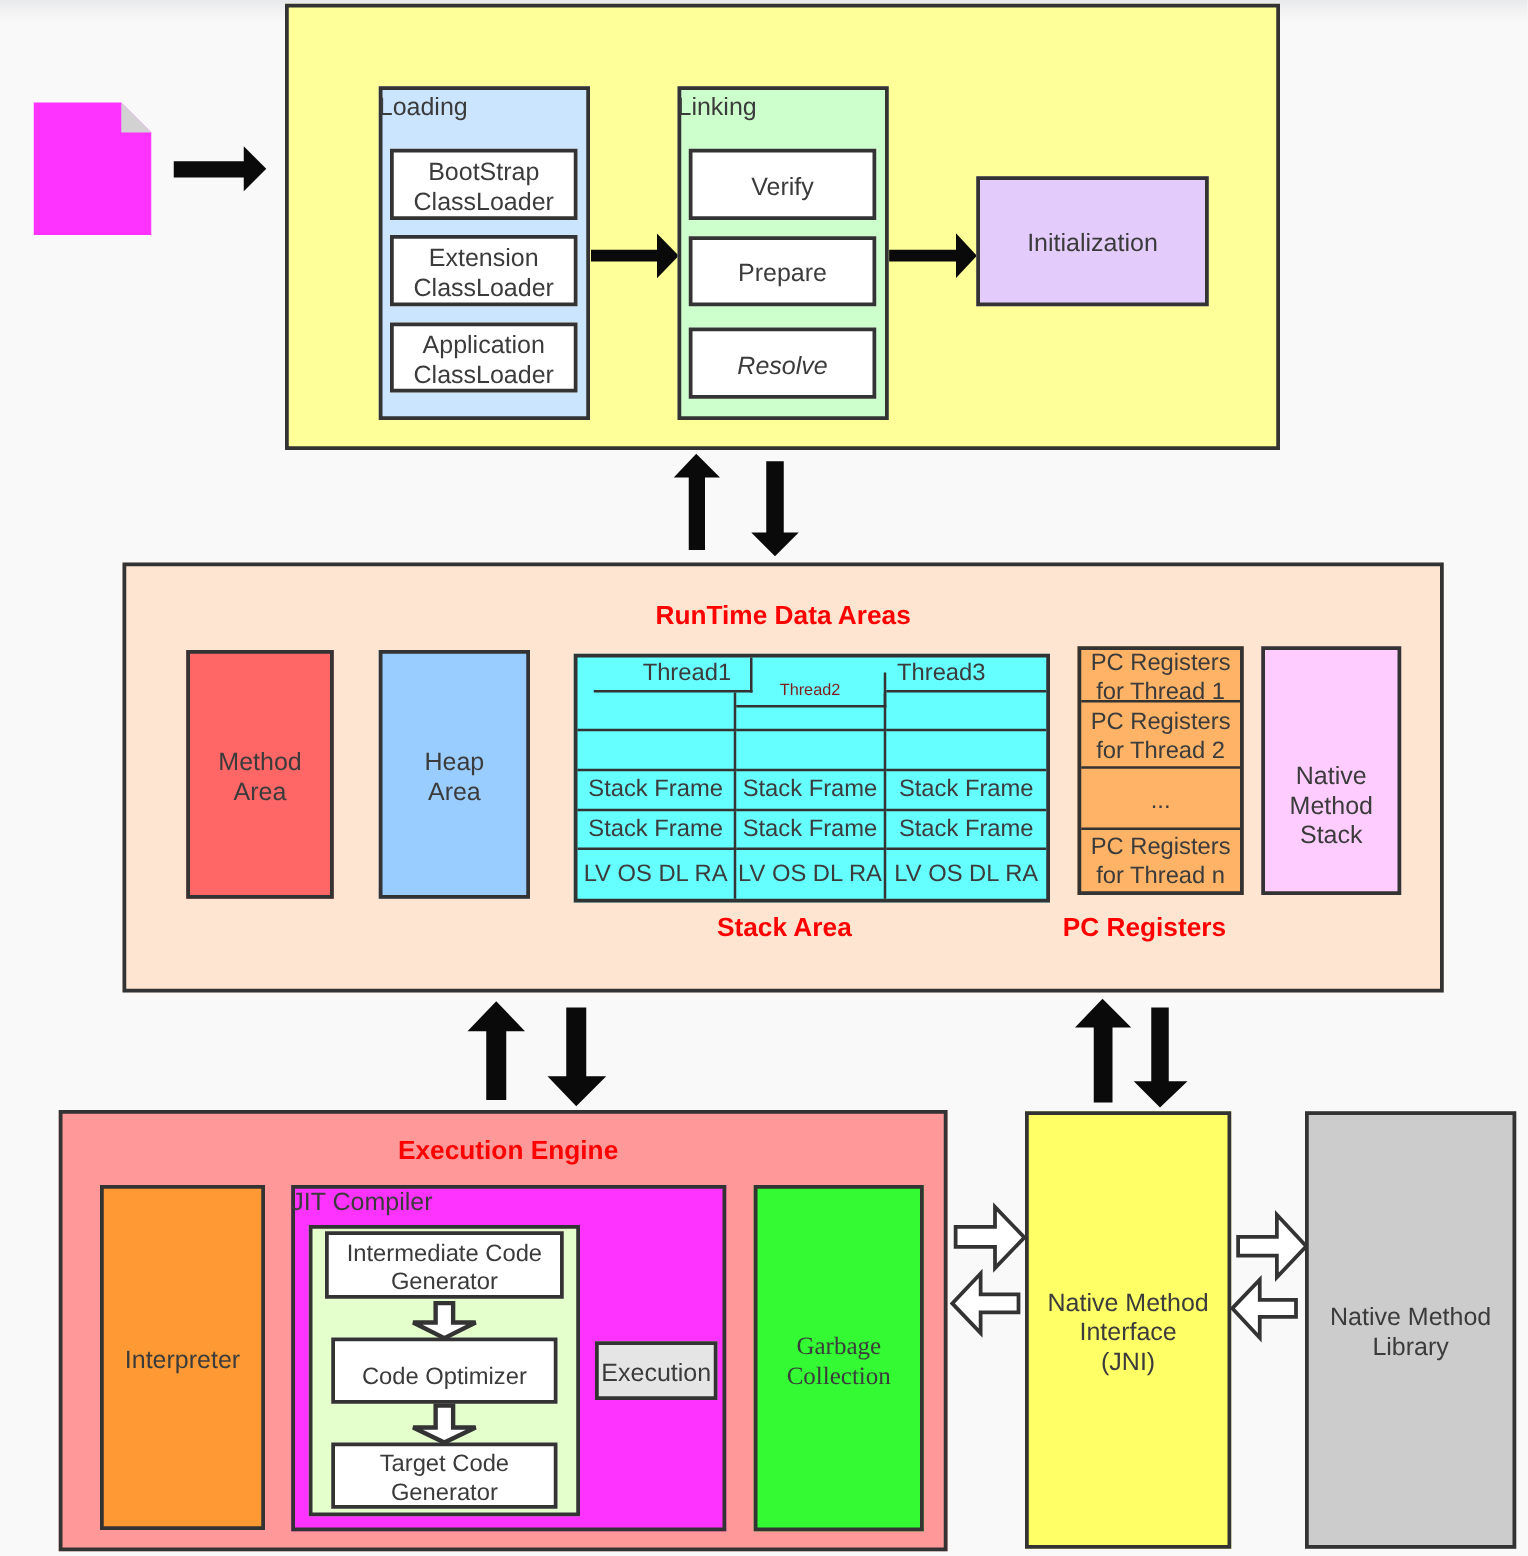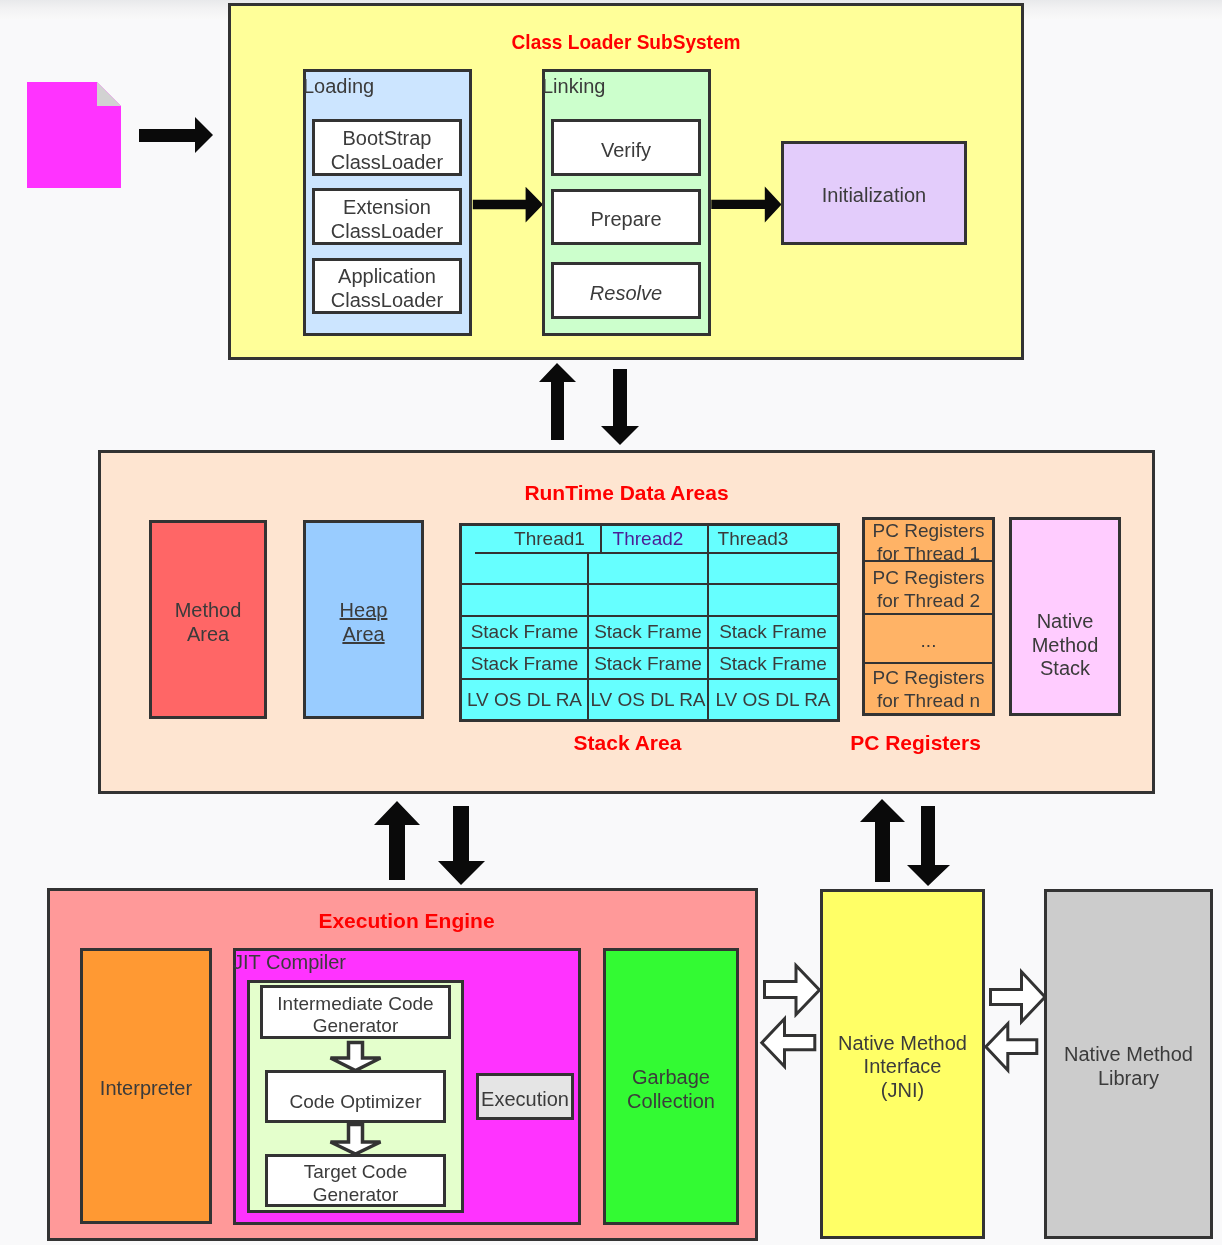--- a/index.html
+++ b/index.html
@@ -31,21 +31,20 @@
 <svg class="ov">
   <polygon points="27,82 97,82 121,106 121,188 27,188" fill="#ff33ff"></polygon>
   <polygon points="97,82 121,106 97,106" fill="#d2d2d2"></polygon>
 </svg>
 
 <svg class="ov">
   <polygon points="139,129 195,129 195,117 213,135 195,153 195,142 139,142" fill="#0a0a0a"></polygon>
 </svg>
 
 <div class="box" style="left:228px;top:3px;width:796px;height:357px;background:#ffff99;"></div>
-<div class="sect-title narrow" style="left:228px;top:30px;width:796px;"><span>Class Loader SubSystem</span></div>
 
 <div class="box" style="left:303px;top:69px;width:169px;height:267px;background:#cce5ff;"></div>
 <div class="sub-title" style="left:303px;top:75px;width:169px;">Loading</div>
 <div class="box" style="left:312px;top:119px;width:150px;height:57px;background:#ffffff;"></div>
 <div class="txt" style="left:312px;top:119px;width:150px;height:57px;">BootStrap
 ClassLoader</div>
 <div class="box" style="left:312px;top:188px;width:150px;height:57px;background:#ffffff;"></div>
 <div class="txt" style="left:312px;top:188px;width:150px;height:57px;">Extension
 ClassLoader</div>
 <div class="box" style="left:312px;top:258px;width:150px;height:56px;background:#ffffff;"></div>
@@ -78,26 +77,26 @@
 </svg>
 
 <div class="box" style="left:98px;top:450px;width:1057px;height:344px;background:#fee5d1;"></div>
 <div class="sect-title" style="left:98px;top:481px;width:1057px;">RunTime Data Areas</div>
 
 <div class="box" style="left:149px;top:520px;width:118px;height:199px;background:#ff6666;"></div>
 <div class="txt" style="left:149px;top:520px;width:118px;height:199px;">Method
 Area</div>
 
 <div class="box" style="left:303px;top:520px;width:121px;height:199px;background:#99ccff;"></div>
-<div class="txt" style="left:303px;top:520px;width:121px;height:199px;text-decoration:underline;">Heap
+<div class="txt" style="left:303px;top:520px;width:121px;height:199px;">Heap
 Area</div>
 
 <div id="stack-table" style="position: absolute; left: 459px; top: 523px; width: 381px; height: 199px; box-sizing: border-box; border: 3px solid rgb(51, 51, 51); background: rgb(102, 255, 255);">
       <div class="cell" style="position: absolute; left: 13px; top: 0px; width: 127px; height: 28px; box-sizing: border-box; display: flex; align-items: center; justify-content: center; font-size: 19px; color: rgb(59, 59, 59); border-right: 2px solid rgb(51, 51, 51); border-bottom: 2px solid rgb(51, 51, 51); padding-left: 24px;">Thread1</div>
-      <div class="cell" style="position: absolute; left: 127px; top: 0px; width: 120px; height: 28px; box-sizing: border-box; display: flex; align-items: center; justify-content: center; font-size: 19px; color: #4c1d95; border-right: 2px solid rgb(51, 51, 51); border-bottom: 2px solid rgb(51, 51, 51);">Thread2</div>
+      <div class="cell" style="position: absolute; left: 127px; top: 12px; width: 120px; height: 28px; box-sizing: border-box; display: flex; align-items: center; justify-content: center; font-size: 13px; color: #7f1d1d; border-right: 2px solid rgb(51, 51, 51); border-bottom: 2px solid rgb(51, 51, 51);">Thread2</div>
       <div class="cell" style="position: absolute; left: 247px; top: 0px; width: 128px; height: 28px; box-sizing: border-box; display: flex; align-items: center; justify-content: center; font-size: 19px; color: rgb(59, 59, 59); padding-right: 40px; border-bottom: 2px solid rgb(51, 51, 51);">Thread3</div>
       <div class="cell" style="position: absolute; left: 0px; top: 28px; width: 127px; height: 31px; box-sizing: border-box; display: flex; align-items: center; justify-content: center; font-size: 19px; color: rgb(59, 59, 59); border-right: 2px solid rgb(51, 51, 51); border-bottom: 2px solid rgb(51, 51, 51);"></div>
       <div class="cell" style="position: absolute; left: 127px; top: 28px; width: 120px; height: 31px; box-sizing: border-box; display: flex; align-items: center; justify-content: center; font-size: 19px; color: rgb(59, 59, 59); border-right: 2px solid rgb(51, 51, 51); border-bottom: 2px solid rgb(51, 51, 51);"></div>
       <div class="cell" style="position: absolute; left: 247px; top: 28px; width: 128px; height: 31px; box-sizing: border-box; display: flex; align-items: center; justify-content: center; font-size: 19px; color: rgb(59, 59, 59); border-bottom: 2px solid rgb(51, 51, 51);"></div>
       <div class="cell" style="position: absolute; left: 0px; top: 59px; width: 127px; height: 32px; box-sizing: border-box; display: flex; align-items: center; justify-content: center; font-size: 19px; color: rgb(59, 59, 59); border-right: 2px solid rgb(51, 51, 51); border-bottom: 2px solid rgb(51, 51, 51);"></div>
       <div class="cell" style="position: absolute; left: 127px; top: 59px; width: 120px; height: 32px; box-sizing: border-box; display: flex; align-items: center; justify-content: center; font-size: 19px; color: rgb(59, 59, 59); border-right: 2px solid rgb(51, 51, 51); border-bottom: 2px solid rgb(51, 51, 51);"></div>
       <div class="cell" style="position: absolute; left: 247px; top: 59px; width: 128px; height: 32px; box-sizing: border-box; display: flex; align-items: center; justify-content: center; font-size: 19px; color: rgb(59, 59, 59); border-bottom: 2px solid rgb(51, 51, 51);"></div>
       <div class="cell" style="position: absolute; left: 0px; top: 91px; width: 127px; height: 32px; box-sizing: border-box; display: flex; align-items: center; justify-content: center; font-size: 19px; color: rgb(59, 59, 59); border-right: 2px solid rgb(51, 51, 51); border-bottom: 2px solid rgb(51, 51, 51);">Stack Frame</div>
       <div class="cell" style="position: absolute; left: 127px; top: 91px; width: 120px; height: 32px; box-sizing: border-box; display: flex; align-items: center; justify-content: center; font-size: 19px; color: rgb(59, 59, 59); border-right: 2px solid rgb(51, 51, 51); border-bottom: 2px solid rgb(51, 51, 51);">Stack Frame</div>
       <div class="cell" style="position: absolute; left: 247px; top: 91px; width: 128px; height: 32px; box-sizing: border-box; display: flex; align-items: center; justify-content: center; font-size: 19px; color: rgb(59, 59, 59); border-bottom: 2px solid rgb(51, 51, 51);">Stack Frame</div>
@@ -156,21 +155,21 @@
 
 <svg class="ov">
   <polygon points="348.5,1042.5 362.5,1042.5 362.5,1058 380.5,1058 355.5,1070.5 330.5,1058 348.5,1058" fill="#ffffff" stroke="#333333" stroke-width="3.5" stroke-linejoin="miter"></polygon>
   <polygon points="348.5,1124.5 362.5,1124.5 362.5,1142 380.5,1142 355.5,1154 330.5,1142 348.5,1142" fill="#ffffff" stroke="#333333" stroke-width="3.5" stroke-linejoin="miter"></polygon>
 </svg>
 
 <div class="box" style="left:476px;top:1073px;width:98px;height:47px;background:#e5e5e5;"></div>
 <div class="txt" style="left:476px;top:1073px;width:98px;height:47px;">Execution</div>
 
 <div class="box" style="left:603px;top:948px;width:136px;height:277px;background:#33fa33;"></div>
-<div class="txt" style="left:603px;top:948px;width:136px;height:277px;">Garbage
+<div class="txt" style="left:603px;top:948px;width:136px;height:277px;font-family:Liberation Serif, serif;">Garbage
 Collection</div>
 
 <svg class="ov">
   <polygon points="764.5,981.5 796,981.5 796,965.5 819.5,990 796,1014.5 796,997.5 764.5,997.5" fill="#ffffff" stroke="#333333" stroke-width="3"></polygon>
   <polygon points="814.8,1035.5 784.5,1035.5 784.5,1018.8 761.8,1042.7 784.5,1066.5 784.5,1049.8 814.8,1049.8" fill="#ffffff" stroke="#333333" stroke-width="3"></polygon>
 </svg>
 
 <div class="box" style="left:820px;top:889px;width:165px;height:350px;background:#ffff66;"></div>
 <div class="txt" style="left:820px;top:889px;width:165px;height:350px;">Native Method
 Interface

